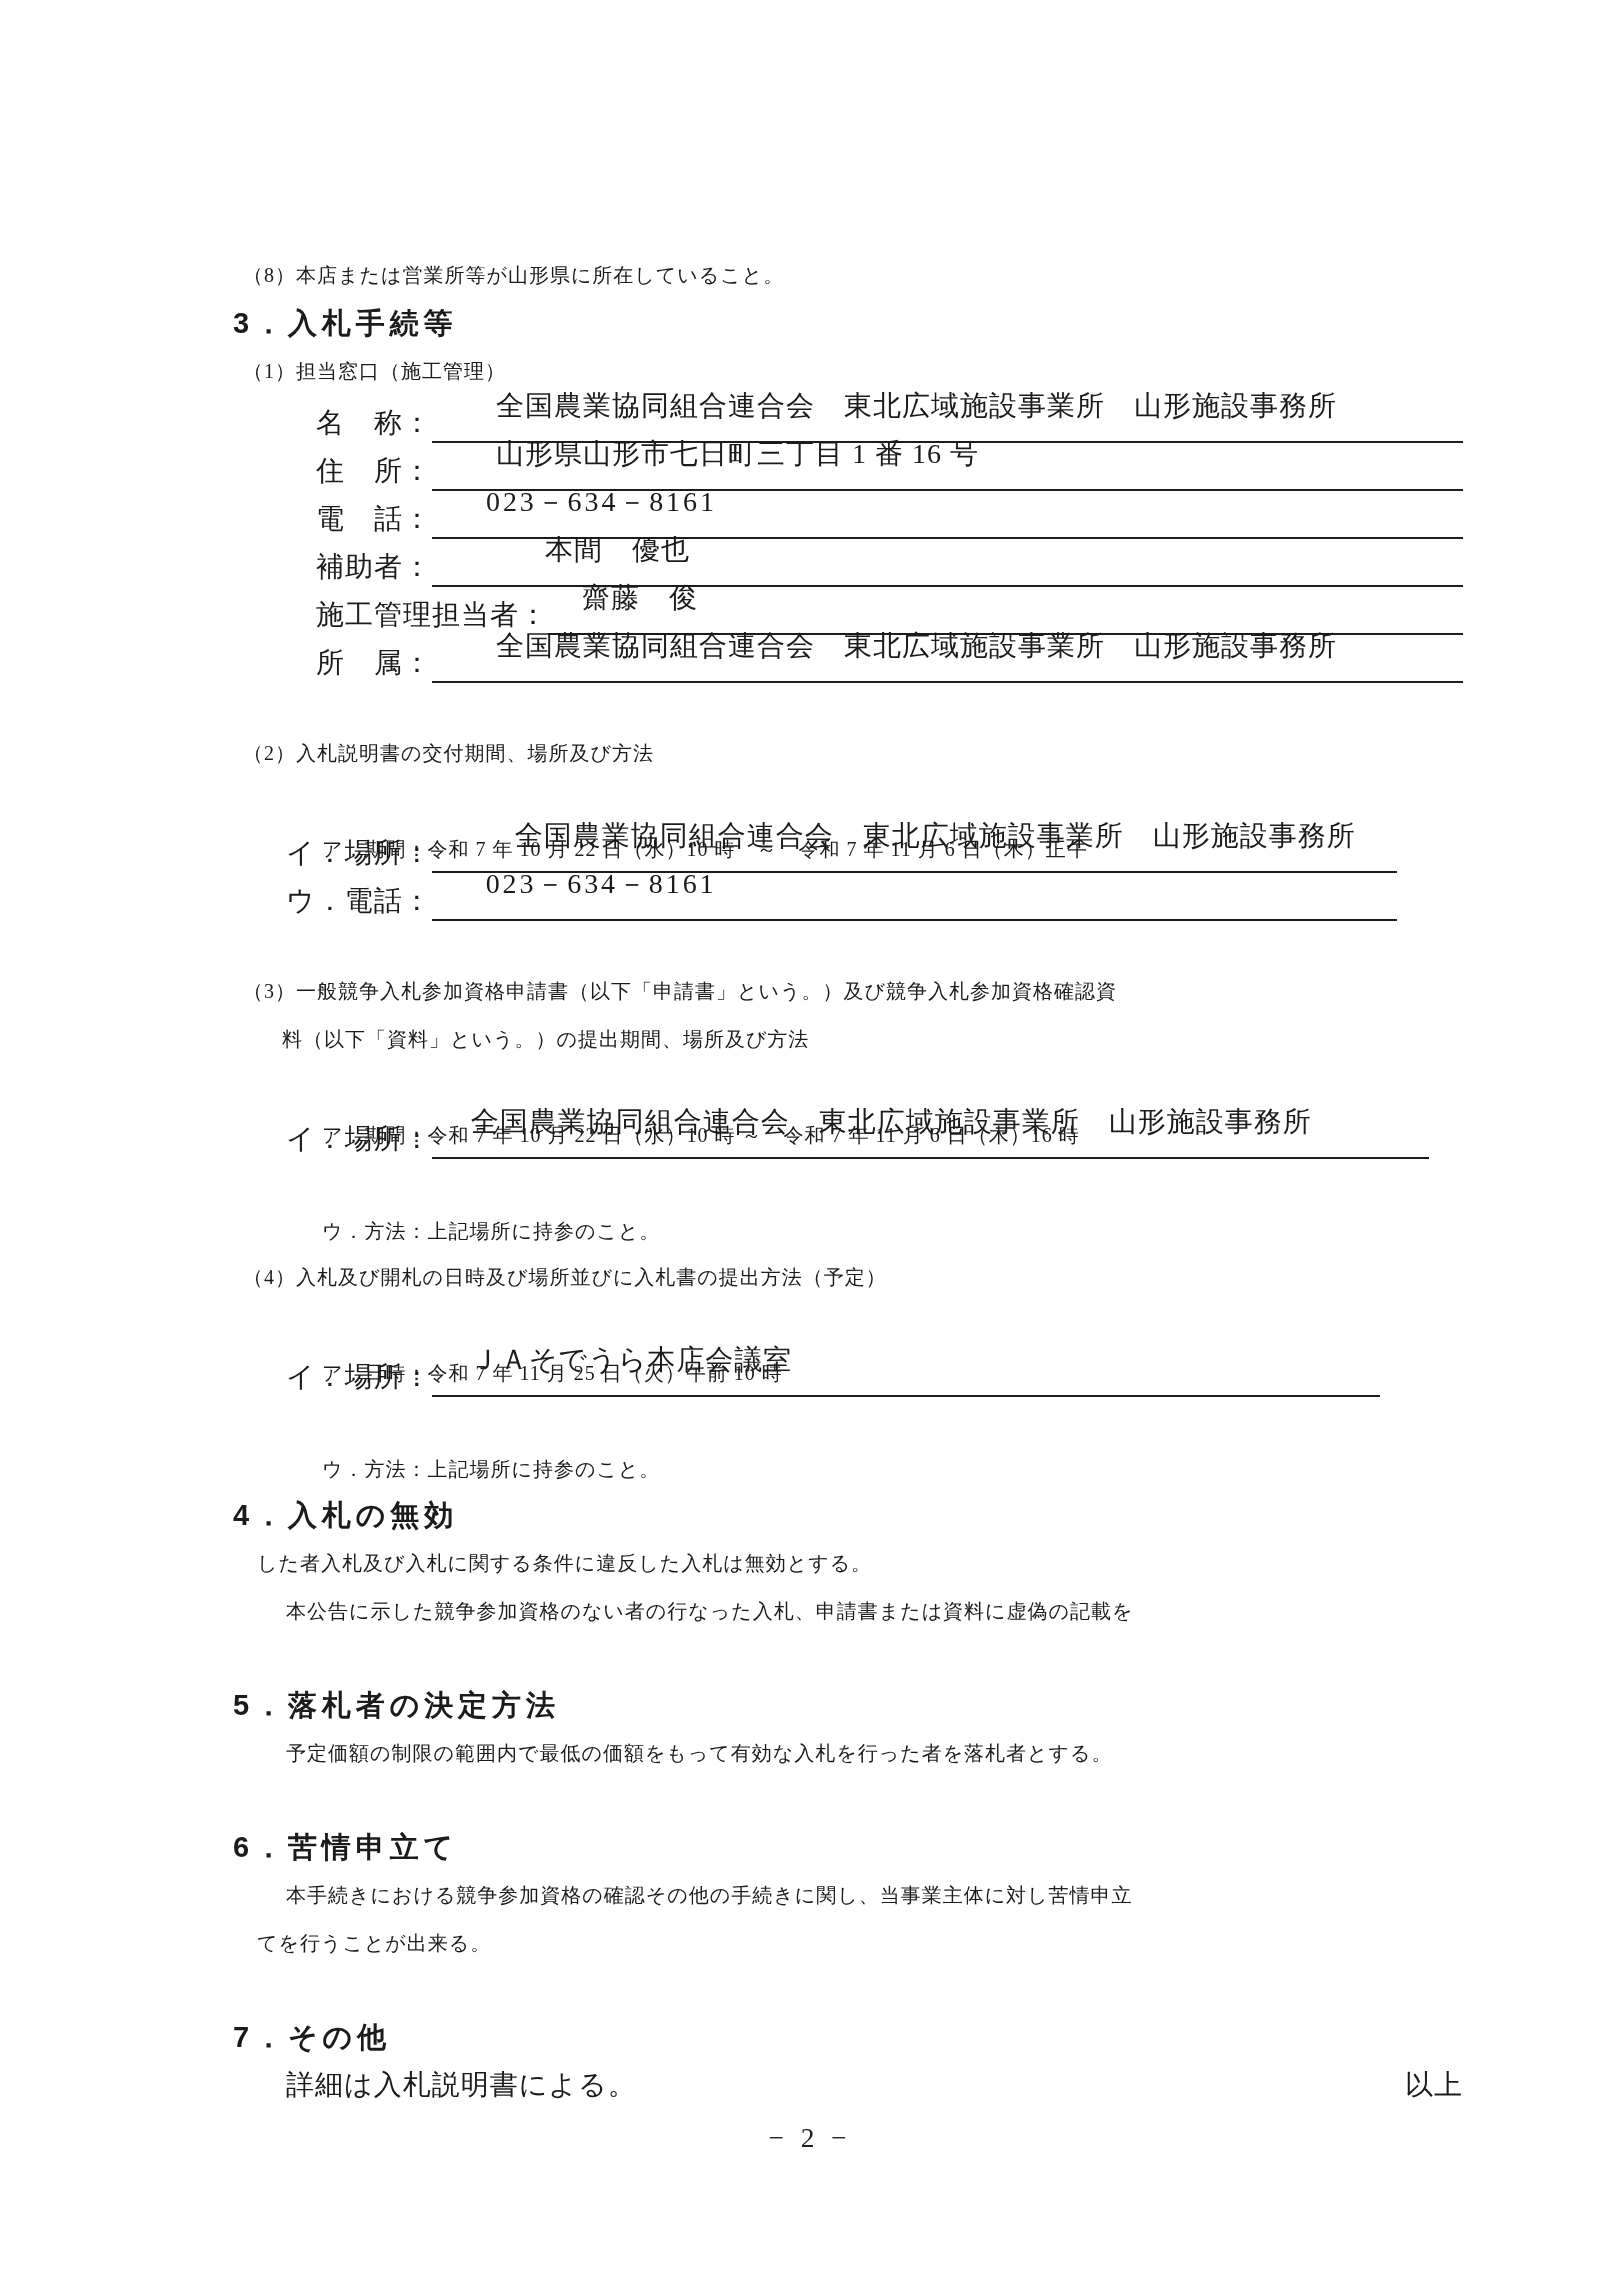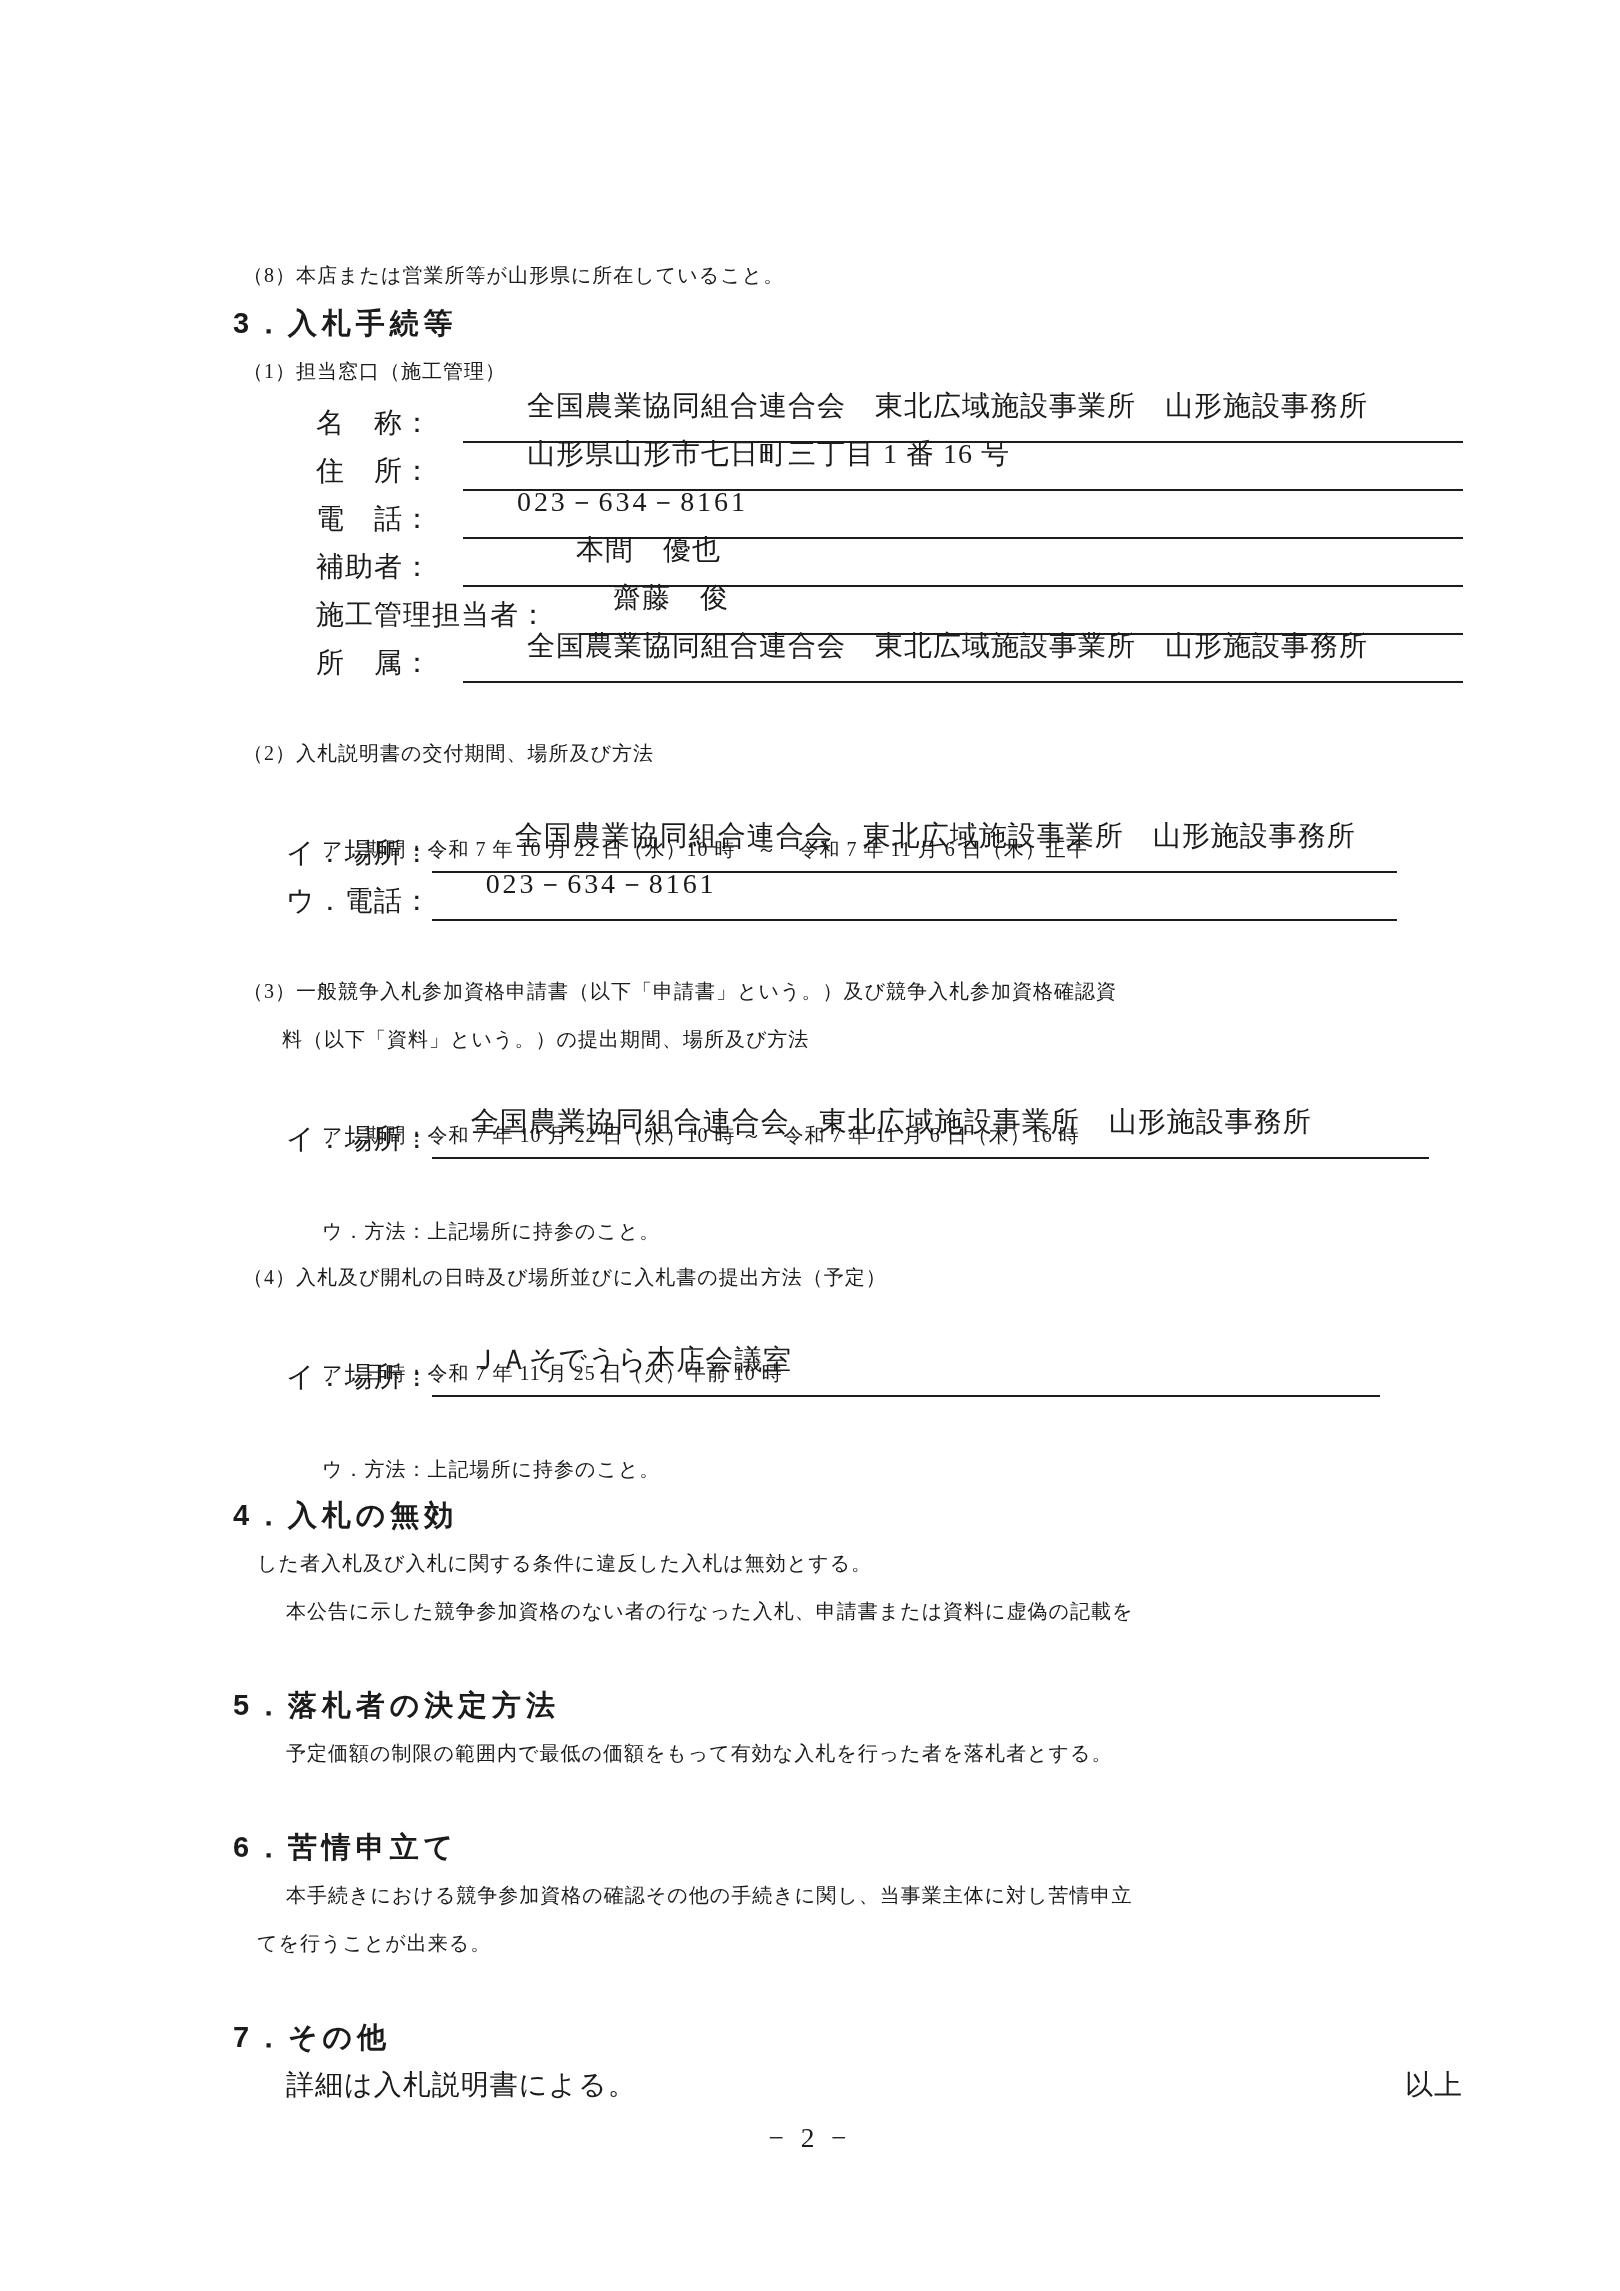--- a/index.html
+++ b/index.html
@@ -46,21 +46,21 @@
     padding-bottom: 21px;
   }
   
   .ln .lbl, .ln .valp { white-space: pre; }
 
   .ml238 { margin-left: 233px; }
   .ml248 { margin-left: 243px; }
   .ml262 { margin-left: 257px; }
   .ml288 { margin-left: 282px; }
   .ml292 { margin-left: 286px; }
-  .ml322 { margin-left: 316px; gap: 31px; }
+  .ml322 { margin-left: 316px; }
   .mr160 { margin-right: 157px; }
   .lsp3 { letter-spacing: 2.9px; }
 
   .gap { height: 46px; }
 
   .s7row {
     display: flex; justify-content: space-between;
     height: 48px; line-height: 48px;
     font-size: 28px; letter-spacing: 1px; white-space: pre; text-align: center;
   }

